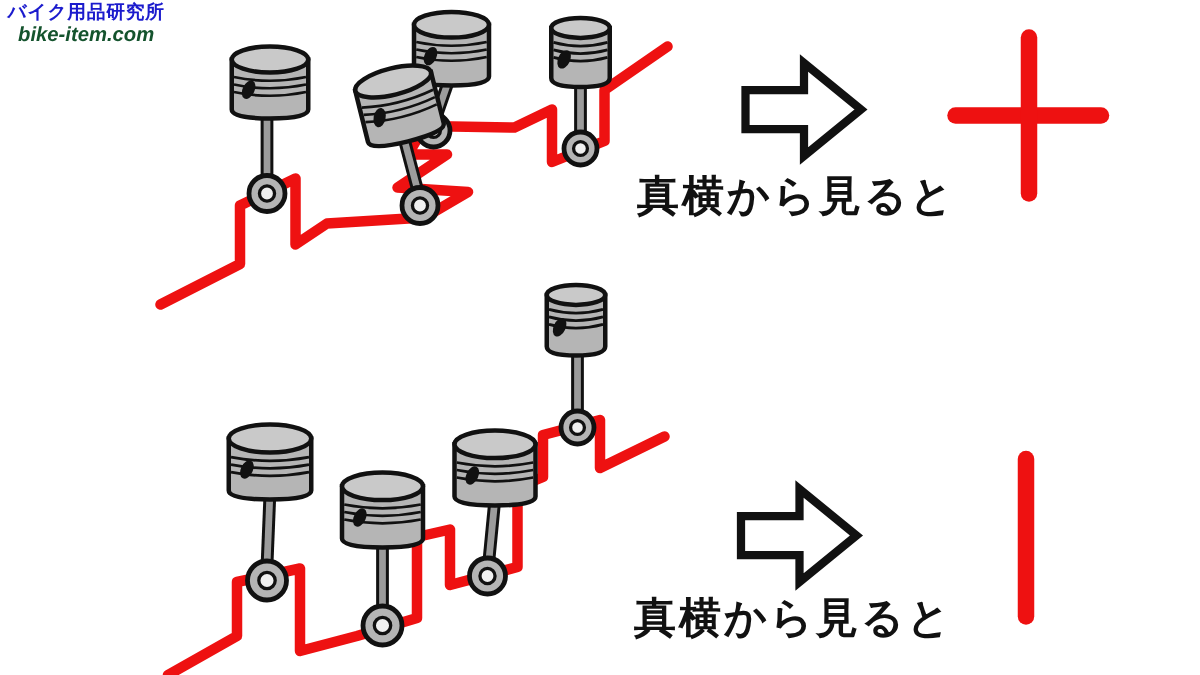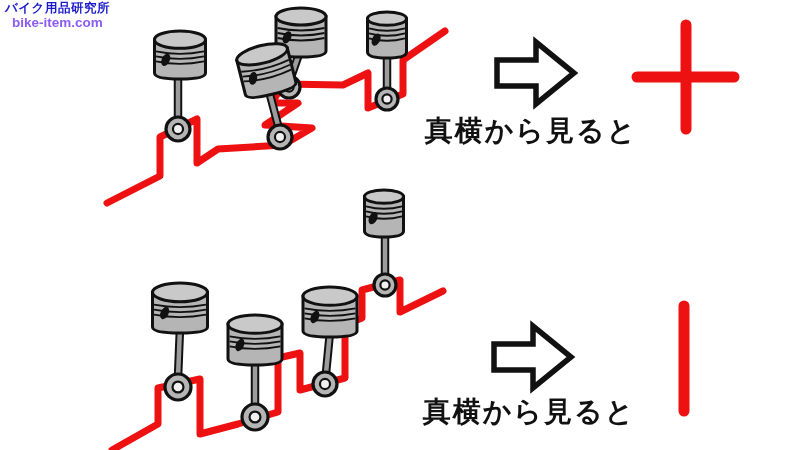--- a/index.html
+++ b/index.html
@@ -135,18 +135,18 @@
           <ellipse cx="384" cy="196.63" rx="19.5" ry="6.630000000000001" fill="#c9c9c9" stroke="#111111" stroke-width="3"></ellipse>
           <ellipse cx="373.08" cy="218.2" rx="4" ry="6.5" fill="#111111" transform="rotate(25 373.08 218.2)"></ellipse>
         </g>
       </g>
       <polygon points="494,344 533,344 533,326 571,357 533,388 533,370 494,370" fill="#ffffff" stroke="#111111" stroke-width="5.5" stroke-linejoin="miter"></polygon>
       <line x1="684" y1="306" x2="684" y2="411" stroke="#ee1111" stroke-width="11" stroke-linecap="round"></line>
     </svg>
 
   <div class="site">
     <div class="l1" style="color: rgb(27, 27, 205);">バイク用品研究所</div>
-    <div class="l2" style="color: #8b5cf6;">bike-item.com</div>
+    <div class="l2" style="color: #14532d; font-style: italic;">bike-item.com</div>
   </div>
 
   <div class="caption" id="cap-top">真横から見ると</div>
   <div class="caption" id="cap-bottom">真横から見ると</div>
 </div>
 
 </body></html>

